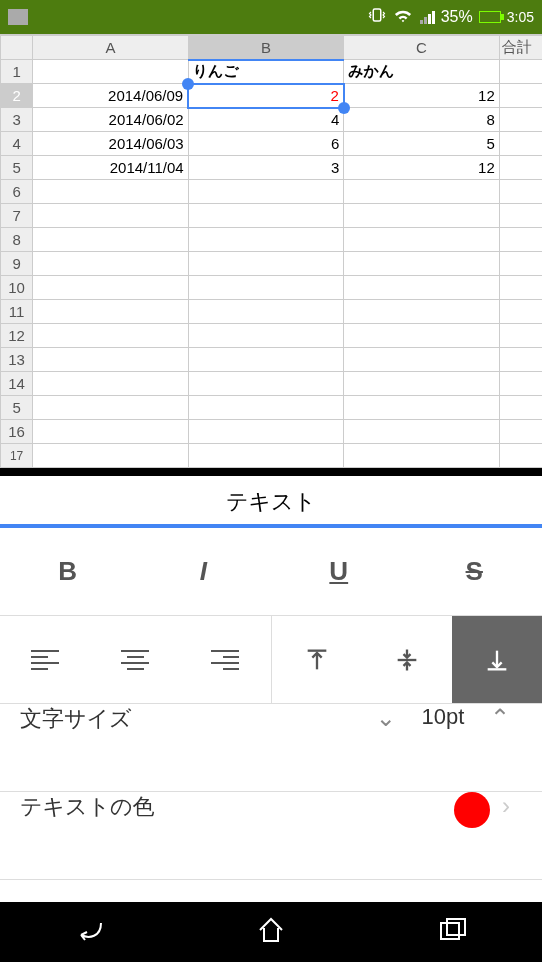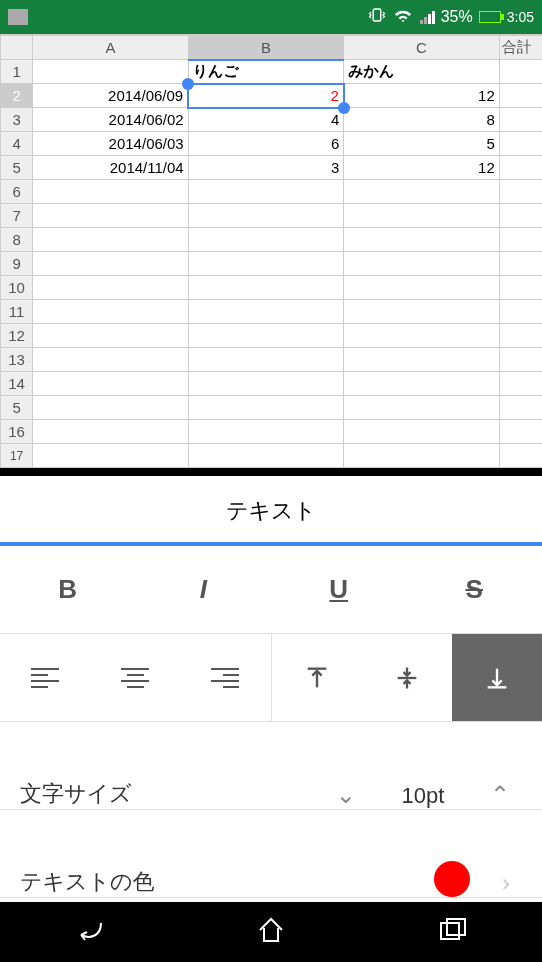--- a/index.html
+++ b/index.html
@@ -1,19 +1,19 @@
 <!DOCTYPE html>
 <html><head>
 <meta charset="utf-8">
 <style>
   * { box-sizing: border-box; margin: 0; padding: 0; font-family: Arial, sans-serif; }
   body { width: 542px; height: 962px; background: #fff; display: flex; flex-direction: column; overflow: hidden; }
 
   
-  .status-bar { background: #15803d; color: #fff; height: 34px; display: flex; align-items: center; justify-content: space-between; padding: 0 8px; font-size: 16px; }
+  .status-bar { background: #4d7c0f; color: #fff; height: 34px; display: flex; align-items: center; justify-content: space-between; padding: 0 8px; font-size: 16px; }
   .status-left { display: flex; align-items: center; }
   .status-right { display: flex; align-items: center; gap: 6px; }
   .pic-icon { width: 20px; height: 16px; border: 2px solid #aaa; background: #aaa; position: relative; }
   .vibrate-icon { width: 18px; height: 18px; display:inline-block; }
   .signal { display: flex; align-items: flex-end; gap: 1px; }
   .signal span { width: 3px; background: #aaa; }
   .signal .on { background: #fff; }
   .battery { width: 22px; height: 12px; border: 1.5px solid #7CFC00; position: relative; }
   .battery::after { content:''; position:absolute; right:-4px; top:2px; width:3px; height:6px; background:#7CFC00; }
   .battery .fill { height:100%; width:35%; background:#7CFC00; }
@@ -37,37 +37,37 @@
   }
   td.selected::before {
     content:''; position:absolute; width:12px; height:12px; background:#4285f4; border-radius:50%; top:-7px; left:-7px;
   }
   td.selected::after {
     content:''; position:absolute; width:12px; height:12px; background:#4285f4; border-radius:50%; bottom:-7px; right:-7px;
   }
 
   
   .panel { flex: 1; background:#fff; border-top: 8px solid #000; display:flex; flex-direction:column;}
-  .tabs { display:flex; border-bottom:1px solid #ddd; height:70px;}
+  .tabs { display:flex; border-bottom:1px solid #ddd; height:52px;}
   .tab { flex:1; display:flex; align-items:center; justify-content:center; font-size:22px; color:#999; }
   .tab.active { color:#000; position:relative;}
   .tab.active::after { content:''; position:absolute; bottom:-1px; left:0; right:0; height:4px; background:#4285f4;}
 
   .format-row { display:flex; border-bottom:1px solid #ddd; height:88px;}
   .format-btn { flex:1; display:flex; align-items:center; justify-content:center; font-size:26px; font-weight:bold; color:#555;}
   .format-btn.underline span { text-decoration:underline; font-weight:bold;}
   .format-btn.strike span { text-decoration:line-through; font-weight:bold;}
 
   .align-left-group { display:flex; flex:3; }
   .align-right-group { display:flex; flex:3; border-left:1px solid #ddd;}
   .align-btn { flex:1; display:flex; align-items:center; justify-content:center; }
   .align-btn.selected { background:#666; }
   .align-btn svg { width:28px; height:28px; }
 
-  .setting-row { display:flex; align-items:flex-end; height:88px; border-bottom:1px solid #ddd; padding: 0 20px; font-size:22px; color:#333;gap:20px;}
+  .setting-row { display:flex; align-items:flex-start; height:88px; border-bottom:1px solid #ddd; padding: 0 20px; font-size:22px; color:#333;}
   .setting-label { flex:1;}
   .chev { color:#888; font-size:24px; padding:0 12px;}
   .color-dot { width:36px; height:36px; border-radius:50%; background:#f00;}
 
   
   .navbar { background:#000; height:60px; display:flex; align-items:center; justify-content:space-around; }
   .nav-btn svg { width:34px; height:34px; stroke:#fff; fill:none; stroke-width:2;}
 
   .align-lines { display:flex; flex-direction:column; gap:4px; width:28px;}
   .align-lines span { height:2px; background:#555; width:100%;}

